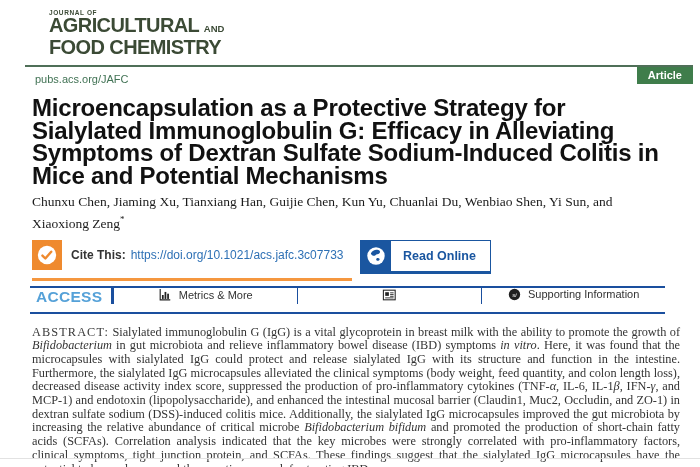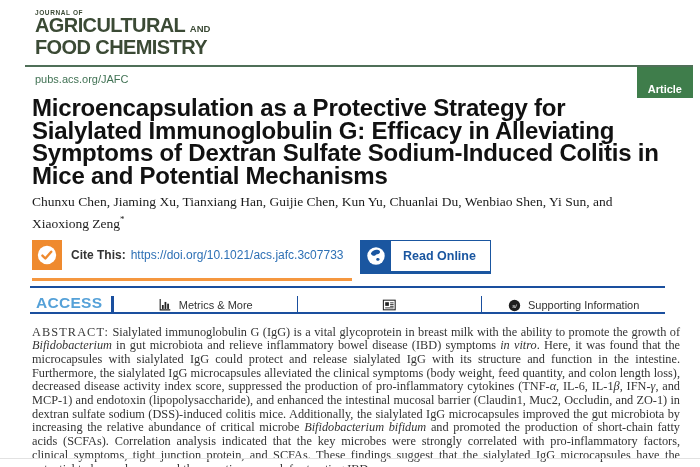--- a/index.html
+++ b/index.html
@@ -2,33 +2,33 @@
 <html><head>
 <meta charset="utf-8">
 <style>
   * { margin:0; padding:0; box-sizing:border-box; }
   html,body { background:#fff; }
   .page {
     width:700px; height:467px; position:relative; overflow:hidden;
     background:#fff; font-family:"Liberation Sans", sans-serif; color:#1a1a1a;
   }
   
-  .logo { margin:9px 0 0 35px; color:#3b4a35; }
+  .logo { margin:9px 0 0 49px; color:#3b4a35; }
   .logo .kicker { font-size:6.5px; font-weight:bold; letter-spacing:.6px; }
   .logo .big { font-size:20px; font-weight:bold; letter-spacing:-.6px; line-height:19px; }
   .logo .small-and { font-size:9.5px; font-weight:bold; letter-spacing:0; }
   
   .journal-bar {
     margin:8px 7px 0 25px; border-top:2.5px solid #4f6f58;
     position:relative; height:22px;
   }
   .site-link { position:absolute; left:10px; top:6px; font-size:11px; color:#427355; text-decoration:none; }
   .badge {
     position:absolute; right:0; top:0; background:#3f7d4b; color:#fff;
-    font-size:11px; font-weight:bold; padding:16px 11px 3px 11px;
+    font-size:11px; font-weight:bold; padding:2px 11px 3px 11px;
   }
   
   .title {
     margin:10px 30px 0 32px; font-size:24px; font-weight:bold;
     letter-spacing:-.2px; line-height:22.5px; color:#111;
   }
   .authors {
     margin:7px 30px 0 32px; font-family:"Liberation Serif", serif;
     font-size:13.5px; line-height:16.5px; color:#1a1a1a;
   }
@@ -45,21 +45,21 @@
   .read-btn {
     margin-left:8px; display:flex; align-items:center;
     border:1.5px solid #1a56a0; border-bottom:3.5px solid #1a56a0; background:#fff; cursor:pointer; padding:0;
   }
   .globe-box { width:30px; height:30px; background:#1a56a0; display:flex; align-items:center; justify-content:center; flex:none; }
   .read-label { font-size:12.5px; font-weight:bold; color:#1a56a0; padding:0 14px 0 12px; }
   
   .access-bar {
     margin:5px 35px 0 30px; height:28px;
     border-top:2px solid #1a4f9e; border-bottom:2.5px solid #1a4f9e;
-    display:flex; align-items:flex-end;
+    display:flex; align-items:flex-start;
   }
   .access-word { color:#55a1d8; font-weight:bold; font-size:15.5px; letter-spacing:.3px; padding-left:6px; cursor:pointer; }
   .vbar { width:2.5px; height:16px; background:#1a4f9e; margin-left:9px; flex:none; }
   .vbar2 { width:1.5px; height:16px; background:#1a4f9e; flex:none; }
   .access-item {
     flex:1; display:flex; align-items:center; justify-content:center;
     gap:7px; font-size:11px; color:#333; cursor:pointer;
   }
   
   .abstract {

